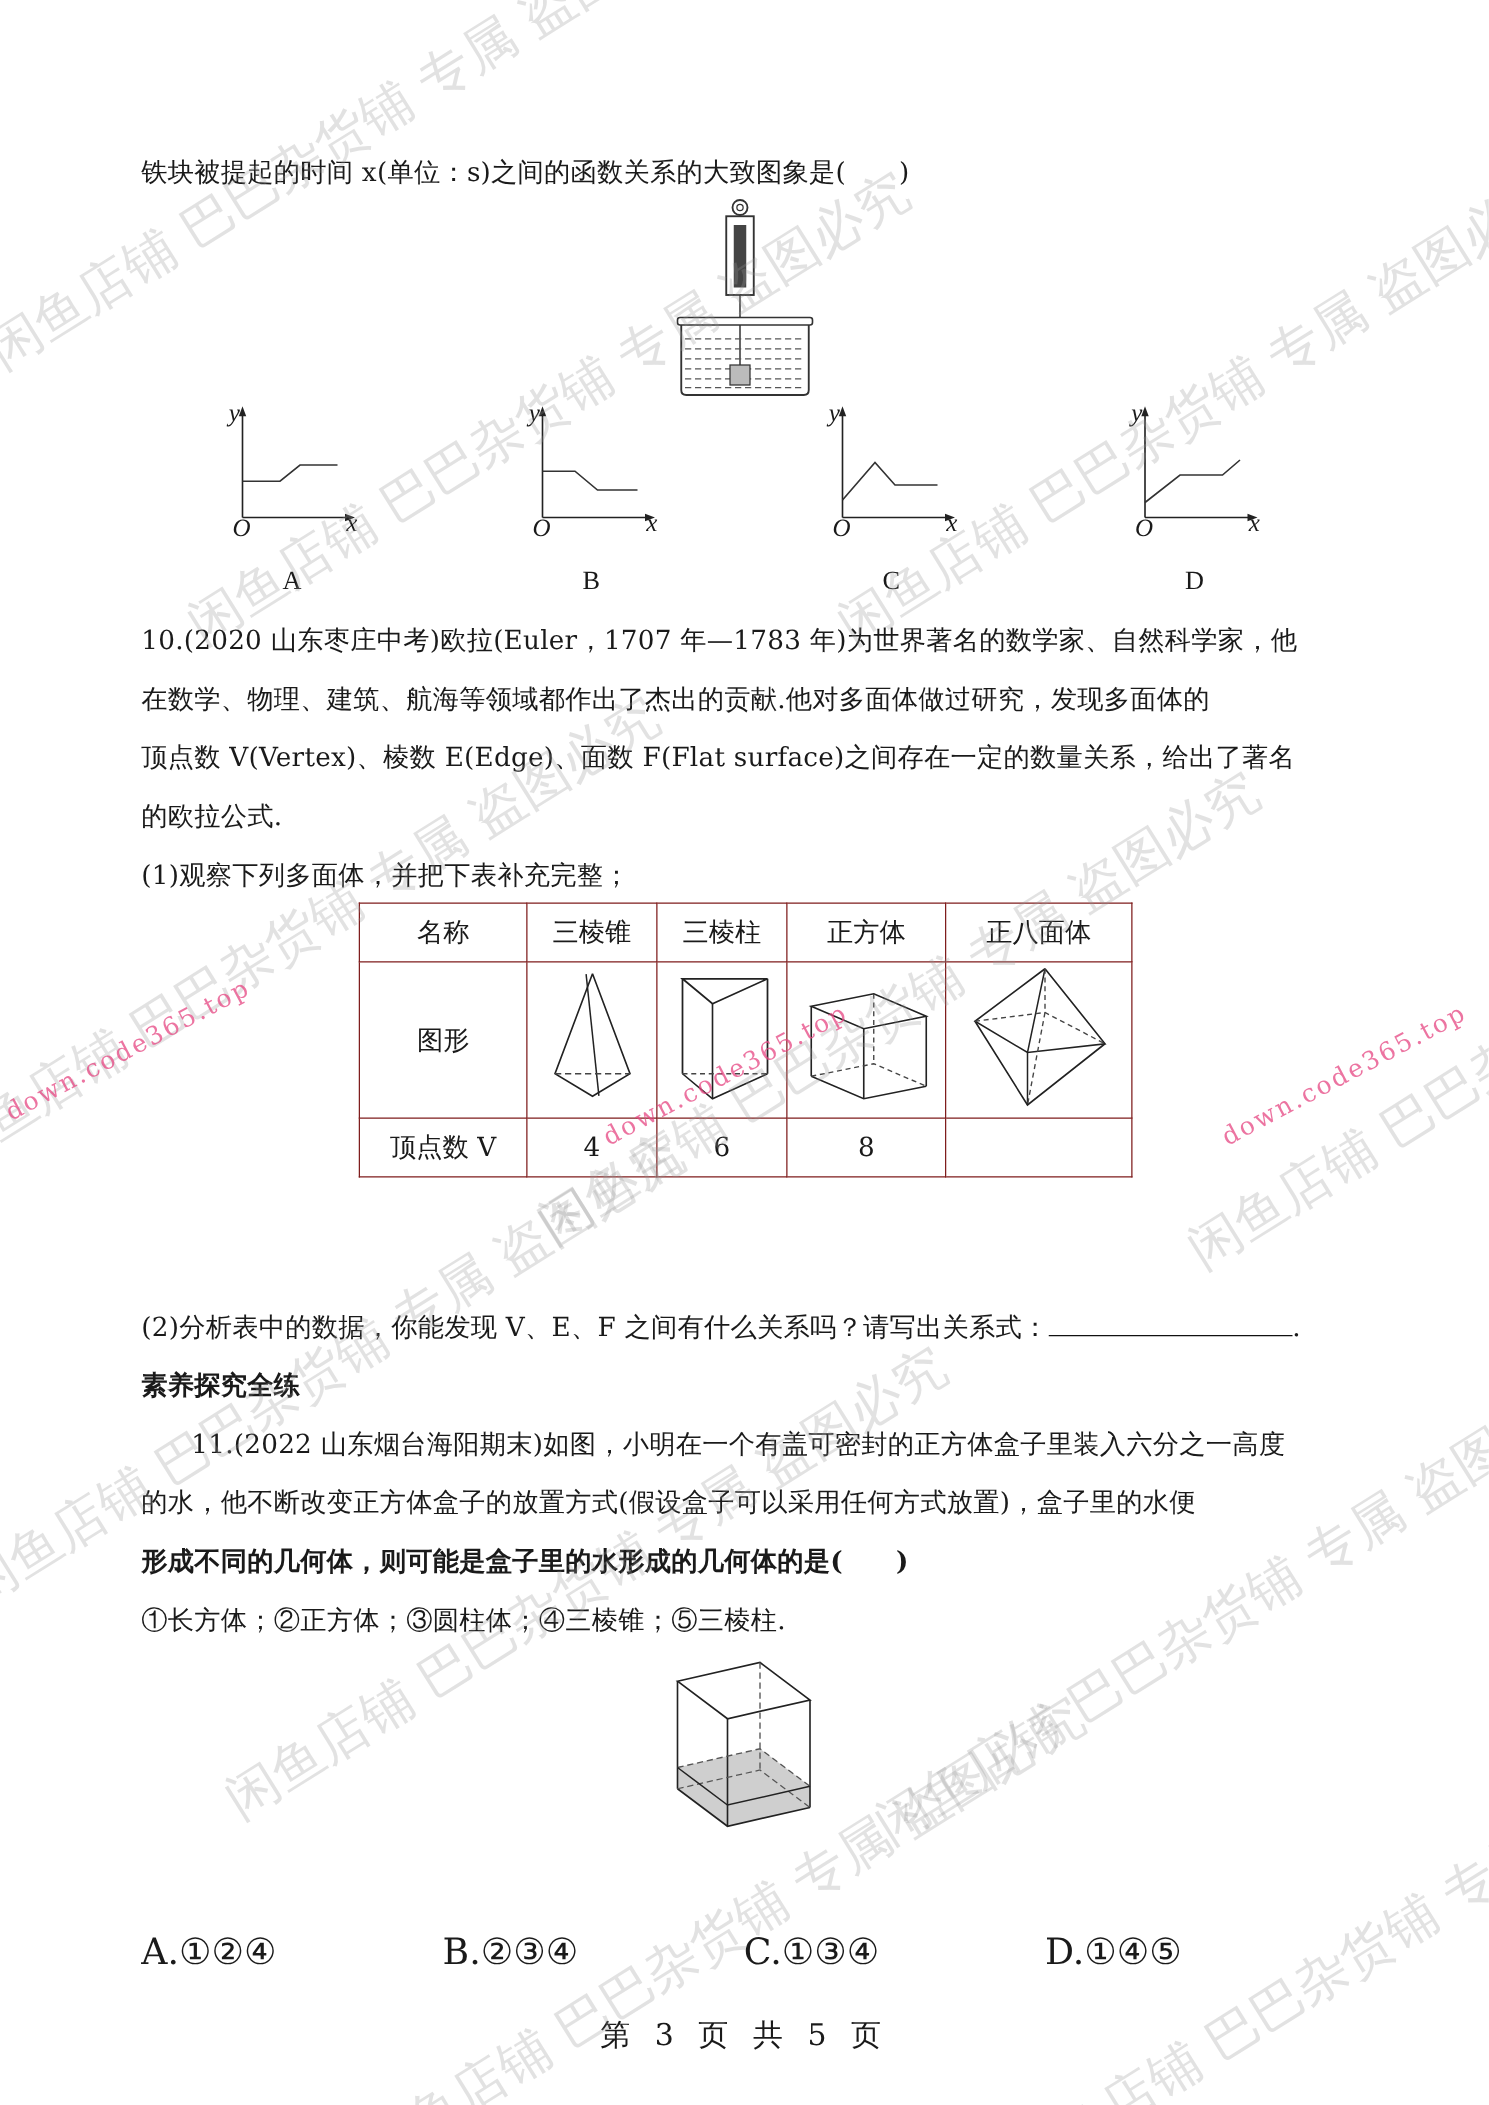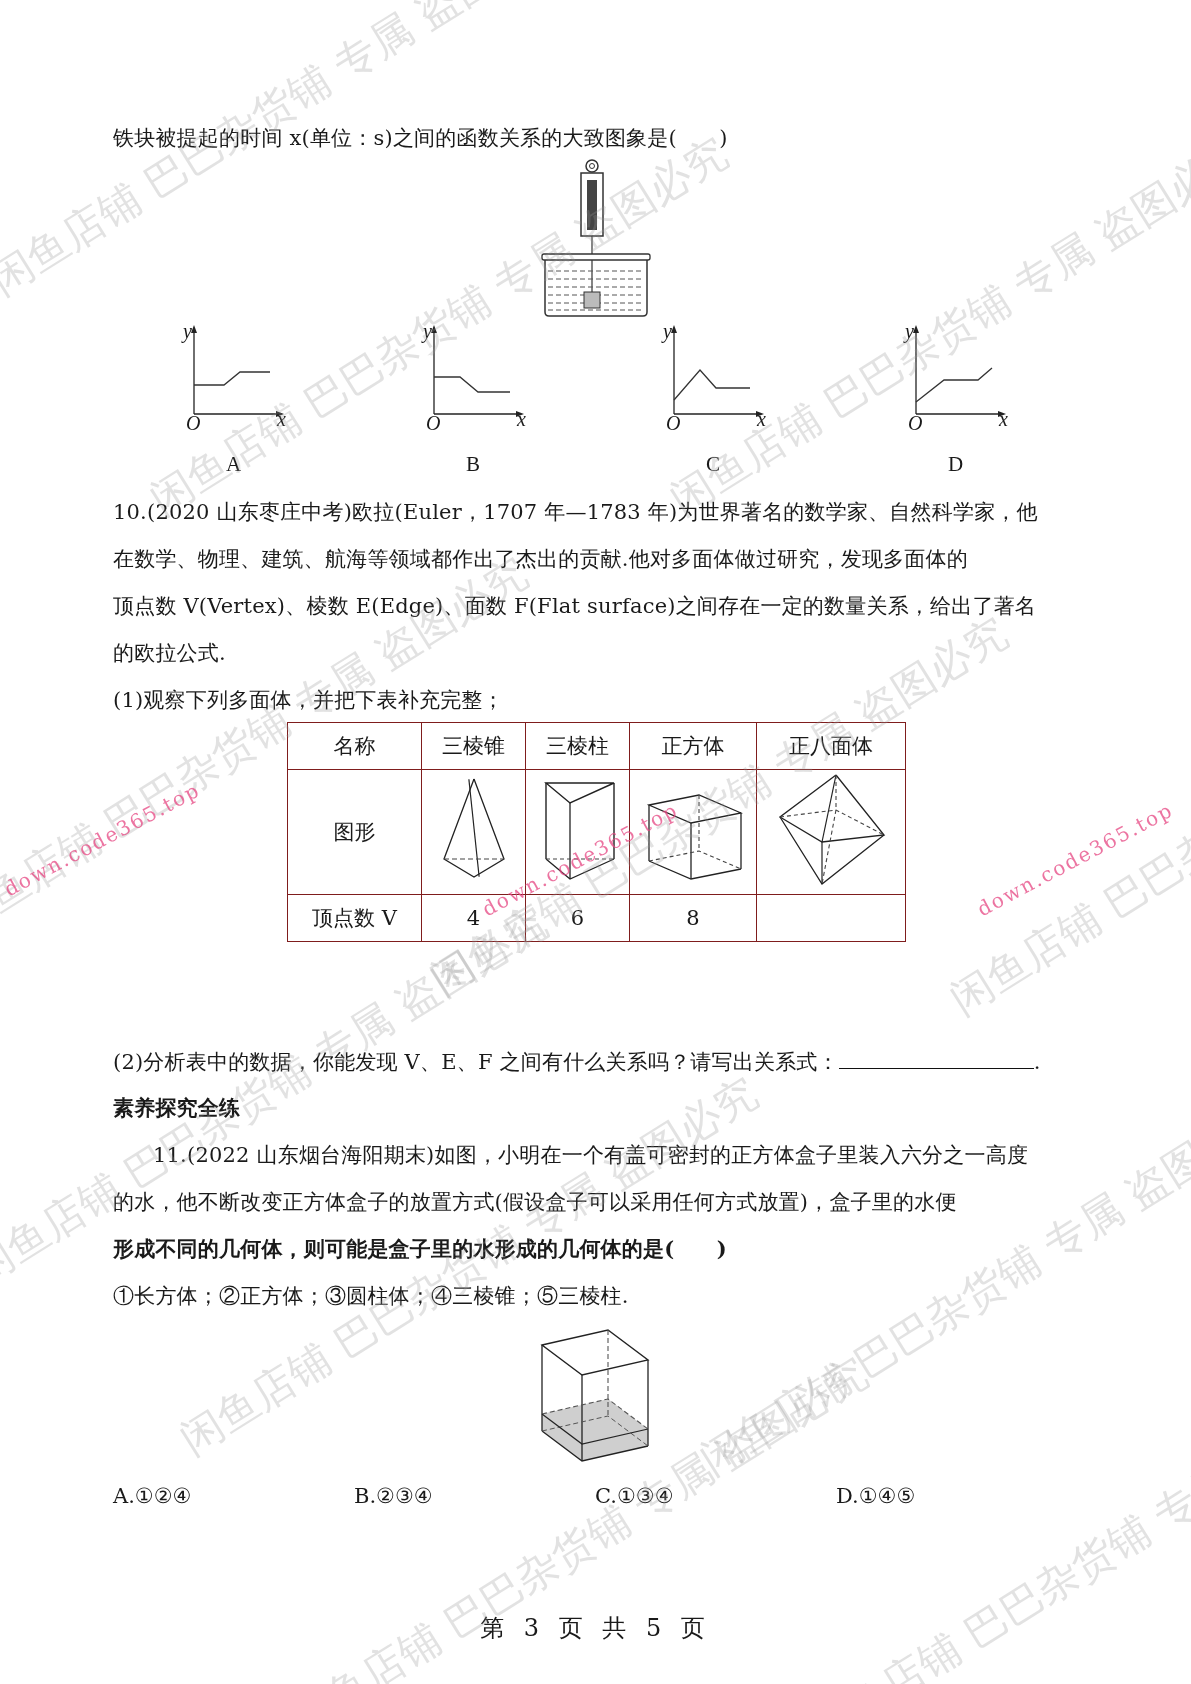--- a/index.html
+++ b/index.html
@@ -5,21 +5,21 @@
   html, body { margin:0; padding:0; background:#ffffff; }
   body { width:1191px; height:1684px; position:relative; overflow:hidden;
          font-family:"DejaVu Serif","Liberation Serif",serif; color:#1a1a1a; }
   .line { position:absolute; left:113px; font-size:21px; line-height:28px; white-space:nowrap; letter-spacing:0.2px; }
   .bold { font-weight:bold; font-family:"DejaVu Sans","Liberation Sans",sans-serif; }
   .fig { position:absolute; }
   .graph-label { position:absolute; font-size:20px; font-family:"Liberation Serif",serif; }
   table.euler { position:absolute; left:287px; top:722px; border-collapse:collapse; font-size:21px; }
   table.euler td { border:1px solid #7f1d1d; text-align:center; padding:0; height:46px; }
   table.euler tr.shape-row td { height:124px; }
-  .choice { position:absolute; top:1484px; font-size:21px; }
+  .choice { position:absolute; top:1544px; font-size:29px; }
   .footer { position:absolute; left:0; width:1191px; top:1612px; text-align:center; font-size:24px; letter-spacing:6px; }
   .wm { position:absolute; color:rgba(150,150,150,0.28); font-family:"DejaVu Sans",sans-serif; font-size:42px; transform:rotate(-32deg); transform-origin:left top; white-space:nowrap; pointer-events:none; }
   .wm-pink { position:absolute; color:rgba(230,70,130,0.75); font-family:"DejaVu Serif",serif; font-size:20px; letter-spacing:2px; transform:rotate(-28deg); transform-origin:left top; white-space:nowrap; pointer-events:none; }
   .blank { display:inline-block; width:195px; border-bottom:1.5px solid #111; height:20px; vertical-align:baseline; }
 </style>
 </head>
 <body>
 
 <div class="line" style="top:124px;">铁块被提起的时间 x(单位：s)之间的函数关系的大致图象是(　　)</div>
 

